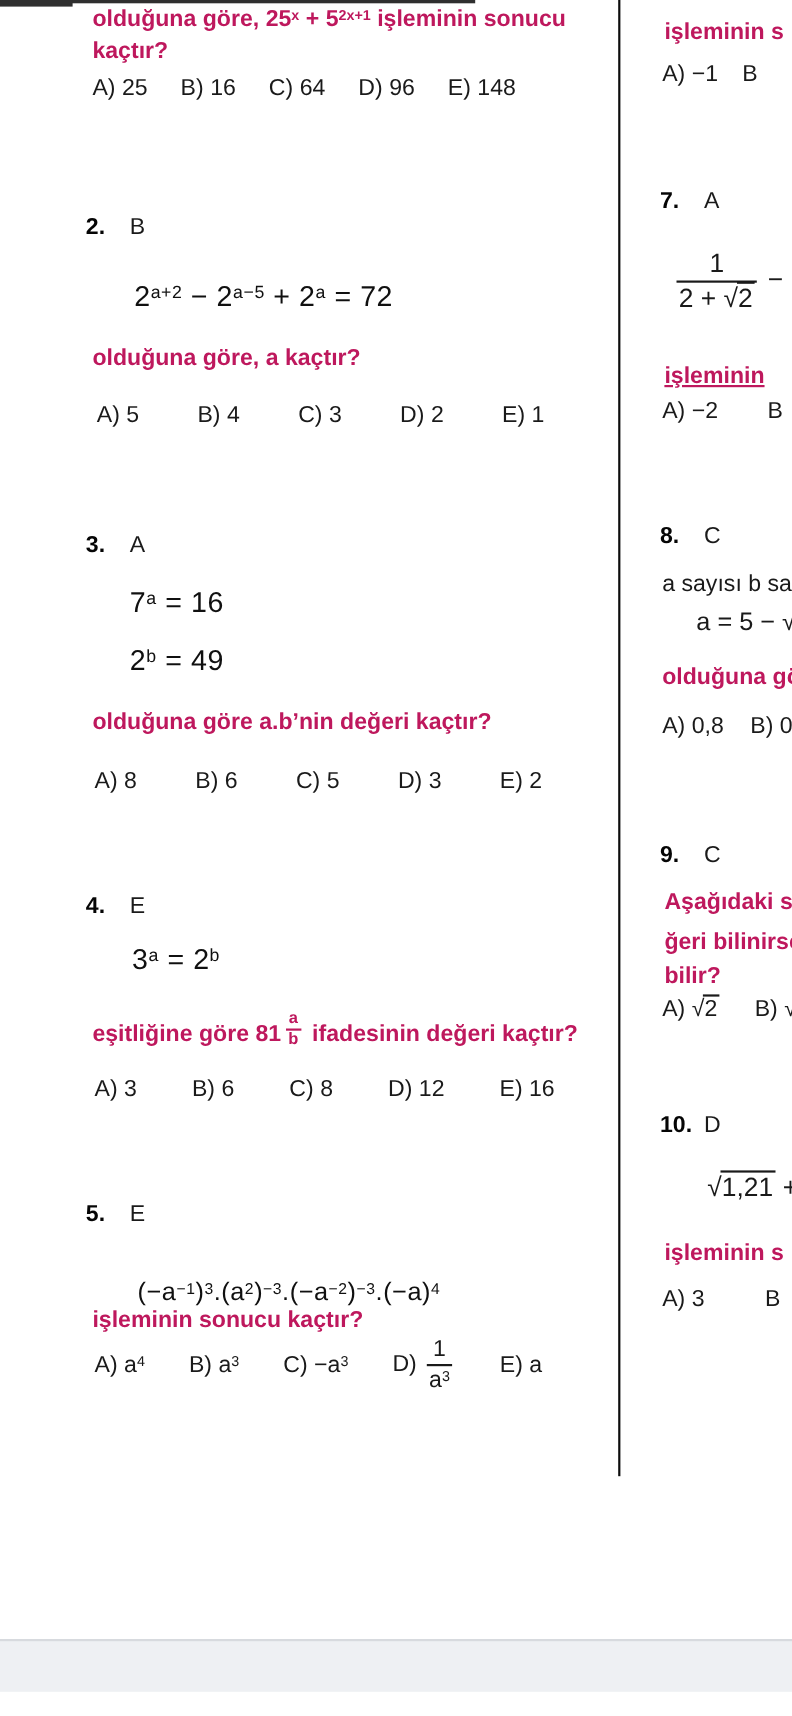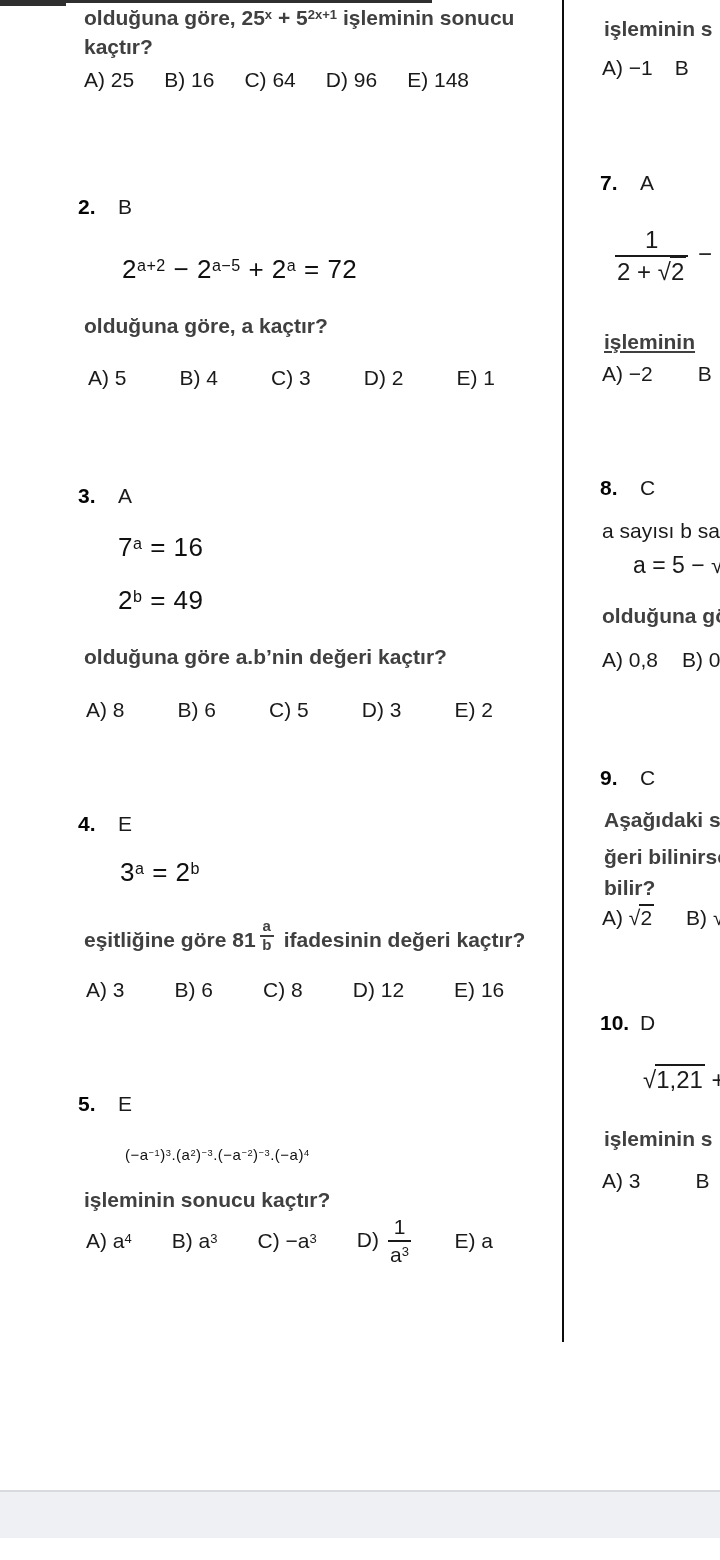--- a/index.html
+++ b/index.html
@@ -4,28 +4,28 @@
 <style>
   html,body{margin:0;padding:0;}
   body{
     width:720px;height:1560px;position:relative;overflow:hidden;
     background:#ffffff;
     font-family:"Liberation Sans","DejaVu Sans",sans-serif;
     color:#151515;
   }
   .page{position:absolute;inset:0;}
   .ln{position:absolute;white-space:nowrap;font-size:21px;line-height:1.2;color:#1a1a1a;}
-  .b{font-weight:700;color:#404040;}
+  .b{font-weight:700;color:#be185d;}
   .opts{display:flex;align-items:flex-start;}
   .opt{display:inline-block;}
   .qhead{display:flex;}
   .qnum{font-weight:700;color:#050505;min-width:40px;display:inline-block;}
   .qans{color:#1a1a1a;}
   .eq{font-size:26px;color:#101010;letter-spacing:0.5px;}
-  .eq5{font-size:15px;}
+  .eq5{font-size:23px;margin-top:15px;}
   .eqr{font-size:24px;}
   sup{font-size:0.62em;line-height:0;position:relative;top:-0.45em;vertical-align:baseline;}
   .frac{display:inline-flex;flex-direction:column;text-align:center;vertical-align:middle;margin:0 3px;line-height:1.15;}
   .frac .num{display:block;border-bottom:2px solid;padding:0 6px 1px 6px;}
   .frac .den{display:block;padding:1px 2px 0 2px;}
   .supfrac{display:inline-flex;flex-direction:column;text-align:center;vertical-align:baseline;
            position:relative;top:-16px;margin:0 4px;font-size:15px;line-height:1.1;}
   .supfrac .num{display:block;border-bottom:2px solid;padding:0 3px;}
   .supfrac .den{display:block;}
   .sqrt{display:inline;white-space:nowrap;}

